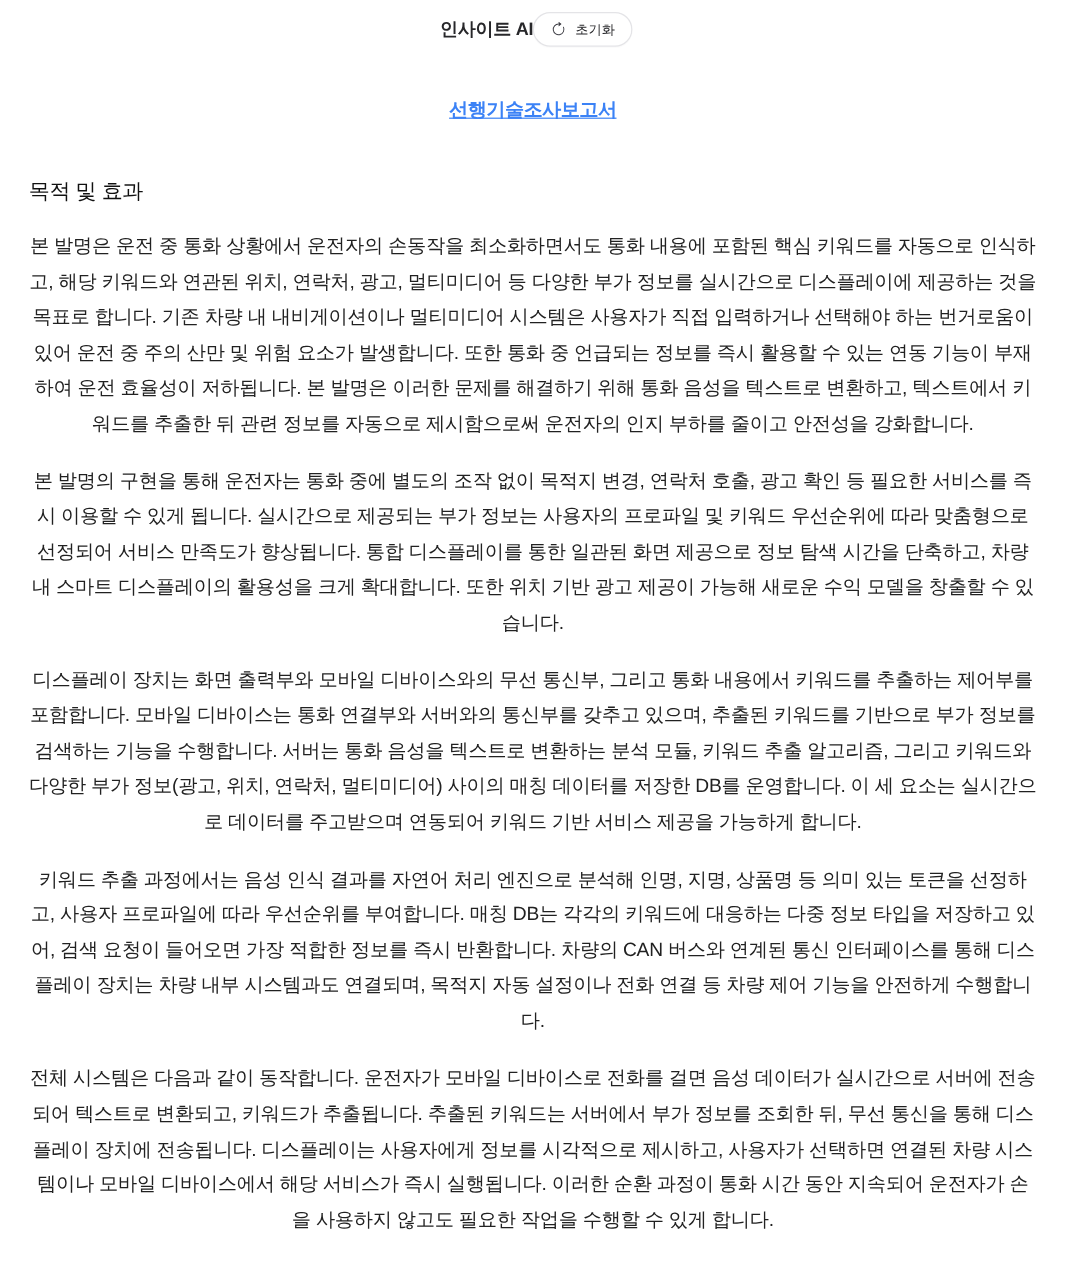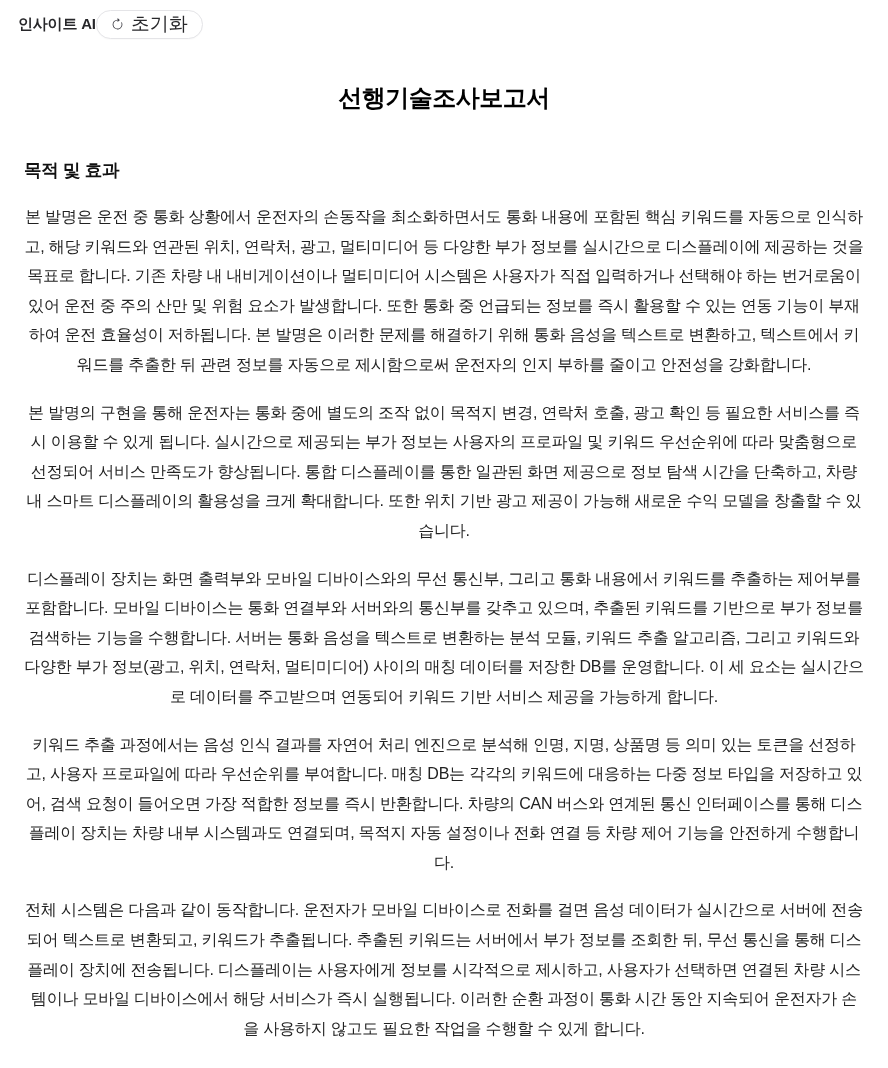--- a/index.html
+++ b/index.html
@@ -14,69 +14,70 @@
     min-height: 1068px;
     background: #ffffff;
     overflow: hidden;
   }
 
   
   .app-header {
     height: 48px;
     display: flex;
     align-items: center;
-    justify-content: flex-start;
+    justify-content: center;
     padding: 0 12px 0 18px;
     background: #ffffff;
   }
   .app-title {
     font-size: 15px;
     font-weight: 700;
     color: #27272a;
     letter-spacing: -0.2px;
   }
   .reset-button {
     display: inline-flex;
     align-items: center;
     gap: 7px;
     height: 29px;
     padding: 0 14px;
     border: 1px solid #e4e4e7;
     border-radius: 15px;
     background: #ffffff;
     font-family: inherit;
-    font-size: 19px;
+    font-size: 11px;
     color: #27272a;
     cursor: pointer;
     box-shadow: 0 1px 1px rgba(0,0,0,0.02);
   }
   .reset-button svg { display: block; }
 
   
   .doc {
     padding: 30px 24px 20px 24px;
   }
   .doc-title {
     text-align: center;
-    font-size: 24px;
+    font-size: 16px;
     font-weight: 700;
-    color: #000000;
+    color: #3b82f6;
     letter-spacing: -0.5px;
     margin: 4px 0 0 0;
+    text-decoration: underline;
   }
   .section-heading {
     font-size: 22px;
     font-weight: 700;
     color: #111111;
     letter-spacing: -0.4px;
     margin: 55px 0 0 0;
   }
   .subsection-heading {
     font-size: 17.5px;
-    font-weight: 700;
+    font-weight: 400;
     color: #111111;
     letter-spacing: -0.3px;
     margin: 44px 0 0 0;
   }
   .doc p {
     font-size: 16px;
     line-height: 29.6px;
     color: #212121;
     letter-spacing: -0.2px;
     margin: 20px 0 0 0;

